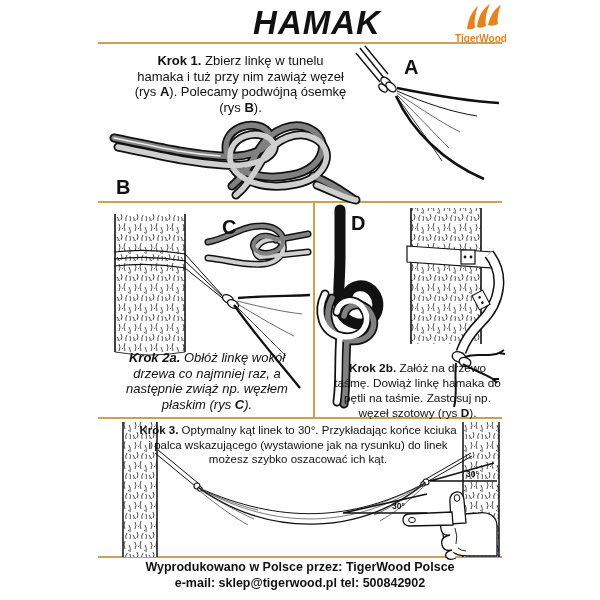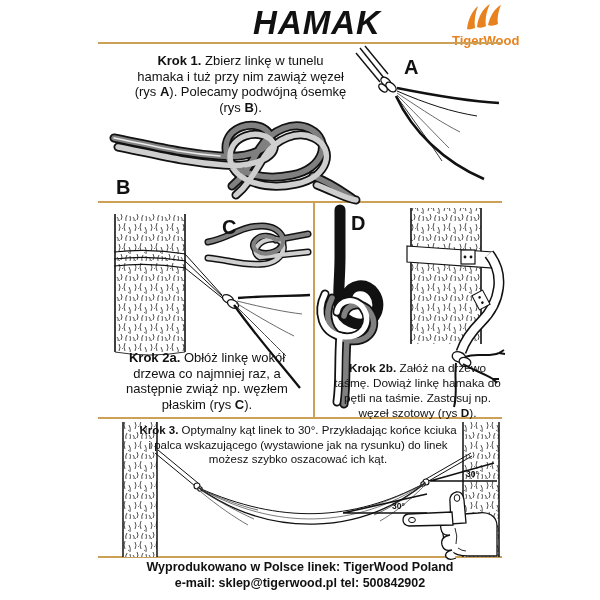--- a/index.html
+++ b/index.html
@@ -1,21 +1,21 @@
 <!DOCTYPE html>
 <html style="--divider: #CDA057; --accent: #E8821E; --rope_dark: #808080; --rope_light: #CFCFCF;"><head>
 <meta charset="utf-8">
 <style>
   html,body{margin:0;padding:0;background:#fff;}
   body{width:600px;height:600px;position:relative;font-family:"Liberation Sans",sans-serif;color:#111;overflow:hidden;}
   .hr{position:absolute;left:98px;width:404px;height:2px;background:var(--divider,#CDA057);}
   .vr{position:absolute;left:313px;top:203px;width:2px;height:214px;background:var(--divider,#CDA057);}
   .title{position:absolute;top:4px;left:0;width:100%;text-align:center;font-size:33px;font-weight:bold;font-style:italic;letter-spacing:1px;padding-left:17px;}
   .logo{position:absolute;left:452px;top:3px;width:58px;text-align:center;}
-  .logo .brand{font-size:13px;font-weight:bold;color:var(--accent,#E8821E);margin-top:-2px;}
+  .logo .brand{font-size:10px;font-weight:bold;color:var(--accent,#E8821E);margin-top:-2px;}
   .step-text{position:absolute;text-align:center;}
   .t13{font-size:13px;line-height:15.5px;}
   .t12{font-size:11.8px;line-height:15px;}
   .t11{font-size:11.5px;line-height:14.5px;}
   .b{font-weight:bold;}
   .footer-line{position:absolute;left:0;width:100%;text-align:center;font-weight:bold;font-size:12.5px;}
   svg{position:absolute;overflow:visible;}
   svg text.diag-label{font-family:"Liberation Sans",sans-serif;font-size:20px;font-weight:bold;fill:#111;}
   svg text.angle{font-family:"Liberation Sans",sans-serif;font-size:8.5px;font-weight:bold;fill:#111;}
 </style>
@@ -116,21 +116,21 @@
     <g stroke="#111" stroke-width="7">
       <path d="M108,56 C130,58 142,64 164,62 C186,60 190,36 172,37 C158,38 150,50 160,55 L208,50"></path>
       <path d="M108,40 C130,36 140,24 162,24 C184,24 190,44 174,50 C160,55 148,46 156,38 C162,32 172,34 176,38 L208,32"></path>
     </g>
     <path d="M108,56 C130,58 142,64 164,62 C186,60 190,36 172,37 C158,38 150,50 160,55 L208,50" stroke="var(--rope_light,#CFCFCF)" stroke-width="4.2"></path>
     <path d="M108,40 C130,36 140,24 162,24 C184,24 190,44 174,50 C160,55 148,46 156,38 C162,32 172,34 176,38 L208,32" stroke="var(--rope_dark,#808080)" stroke-width="4.2"></path>
   </g>
   <text class="diag-label" x="122" y="32">C</text>
 </svg>
 
-<div class="step-text t13" style="left:107px;top:350px;width:200px;"><span class="b">Krok 2a.</span><span> Obłóż linkę wokół drzewa co najmniej raz, a następnie zwiąż np. węzłem płaskim (rys </span><span class="b">C</span><span>).</span></div>
+<div class="step-text t13" style="left:107px;top:350px;width:200px;font-style:italic;"><span class="b">Krok 2a.</span><span> Obłóż linkę wokół drzewa co najmniej raz, a następnie zwiąż np. węzłem płaskim (rys </span><span class="b">C</span><span>).</span></div>
 
 <svg style="left:313px;top:202px" width="189" height="215" viewBox="0 0 189 215">
   <g>
     <rect x="98" y="6" width="70" height="136" fill="url(#bark)"></rect>
     <path d="M98,6 V142 M168,6 V142" stroke="#111" stroke-width="1.6" fill="none"></path>
   </g>
   <g>
     <path d="M94,44 L180,50 L180,66 L94,60 Z" fill="#fff" stroke="#111" stroke-width="1.2"></path>
     <rect x="148" y="48" width="14" height="14" fill="#fff" stroke="#111" stroke-width="1.2"></rect>
     <circle cx="152" cy="55" r="1.4" fill="#111"></circle>
@@ -217,14 +217,14 @@
     <path d="M356,72 Q349,74 350,82 L351,104 L366,103 L364,80 Q363,71 356,72 Z"></path>
     <path d="M308,94 L352,92 L353,105 L309,106 Q303,105 303,100 Q303,95 308,94 Z"></path>
     <ellipse cx="312" cy="100" rx="3.4" ry="2.6" fill="none" stroke-width="1"></ellipse>
     <ellipse cx="357" cy="78" rx="2.8" ry="3.4" fill="none" stroke-width="1"></ellipse>
     <path d="M355,108 Q358,116 356,124 M358,128 Q362,131 366,131" fill="none" stroke-width="0.9"></path>
   </g>
 </svg>
 
 <div class="step-text t11" style="left:138px;top:423px;width:320px;"><span class="b">Krok 3.</span><span> Optymalny kąt linek to 30°. Przykładając końce kciuka i palca wskazującego (wystawione jak na rysunku) do linek możesz szybko oszacować ich kąt.</span></div>
 
-<div class="footer-line" style="top:560px">Wyprodukowano w Polsce linek: TigerWood Poland</div>
+<div class="footer-line" style="top:560px">Wyprodukowano w Polsce przez: TigerWood Polsce</div>
 <div class="footer-line" style="top:576px">e-mail: sklep@tigerwood.pl tel: 500842902</div>
 
 </body></html>

